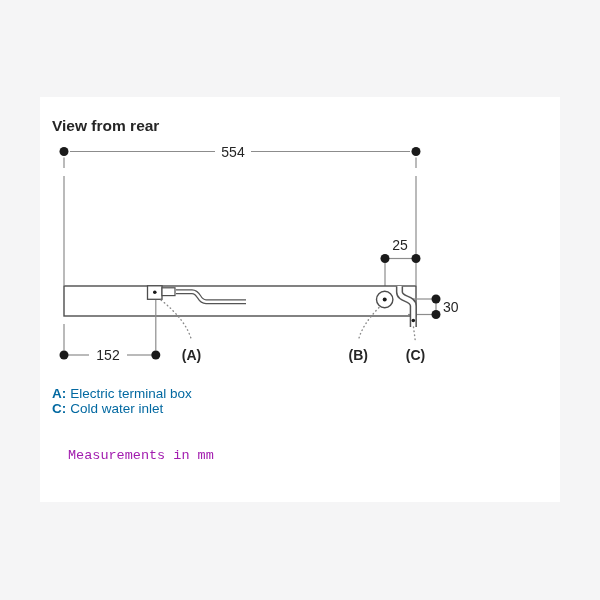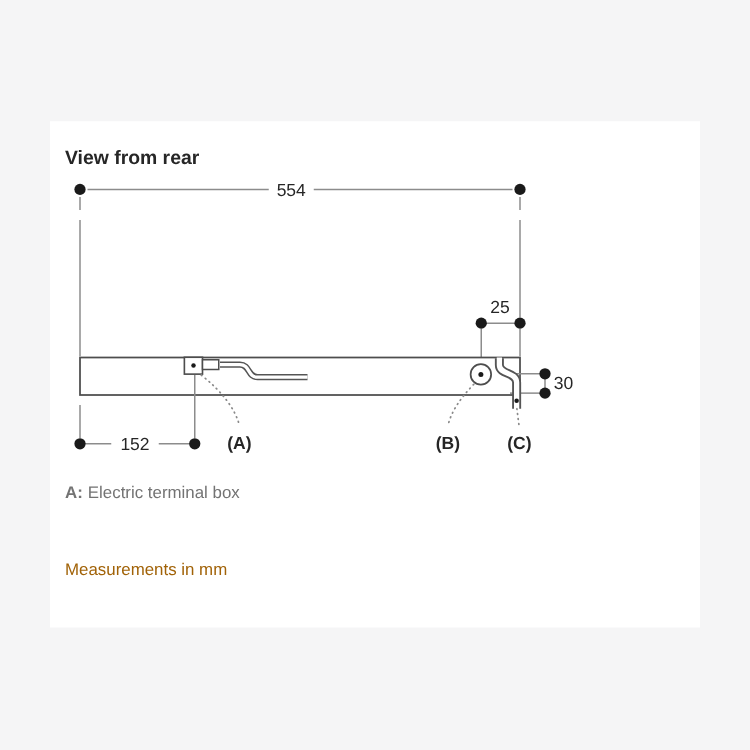--- a/index.html
+++ b/index.html
@@ -13,27 +13,27 @@
     position:absolute;left:40px;top:97px;width:520px;height:405px;
     background:#ffffff;
   }
   svg.diagram{position:absolute;left:0;top:0;width:600px;height:600px;}
   svg text{font-family:"Liberation Sans", sans-serif;fill:#262626;}
   .dim-text{font-size:14px;}
   .ref-label{font-size:14px;font-weight:700;}
   .title-text{font-size:15.5px;font-weight:700;}
   .legend{
     position:absolute;left:52px;top:386px;
-    font-size:13.5px;line-height:15.2px;color:#737373;
+    font-size:13.5px;line-height:15.2px;color:#0369a1;
   }
   .legend-row{white-space:nowrap;}
   .legend-key{font-weight:700;margin-right:4px;}
   .note{
-    position:absolute;left:52px;top:448px;
-    font-size:13.5px;color:#a16207;white-space:nowrap;
+    position:absolute;left:68px;top:448px;
+    font-size:13.5px;color:#a21caf;white-space:nowrap;font-family:Liberation Mono, monospace;
   }
 </style>
 </head>
 <body>
 
 <div class="canvas"></div>
 
 <svg class="diagram" viewBox="0 0 600 600" aria-hidden="true">
 
   <text class="title-text" x="52" y="131">View from rear</text>
@@ -112,15 +112,18 @@
 
   <text class="ref-label" x="191.5" y="359.5" text-anchor="middle">(A)</text>
   <text class="ref-label" x="358.3" y="359.5" text-anchor="middle">(B)</text>
   <text class="ref-label" x="415.5" y="359.5" text-anchor="middle">(C)</text>
 </svg>
 
 <div class="legend">
   <div class="legend-row">
     <span class="legend-key">A:</span><span>Electric terminal box</span>
   </div>
+  <div class="legend-row">
+    <span class="legend-key">C:</span><span>Cold water inlet</span>
+  </div>
 </div>
 
 <div class="note">Measurements in mm</div>
 
 </body></html>

